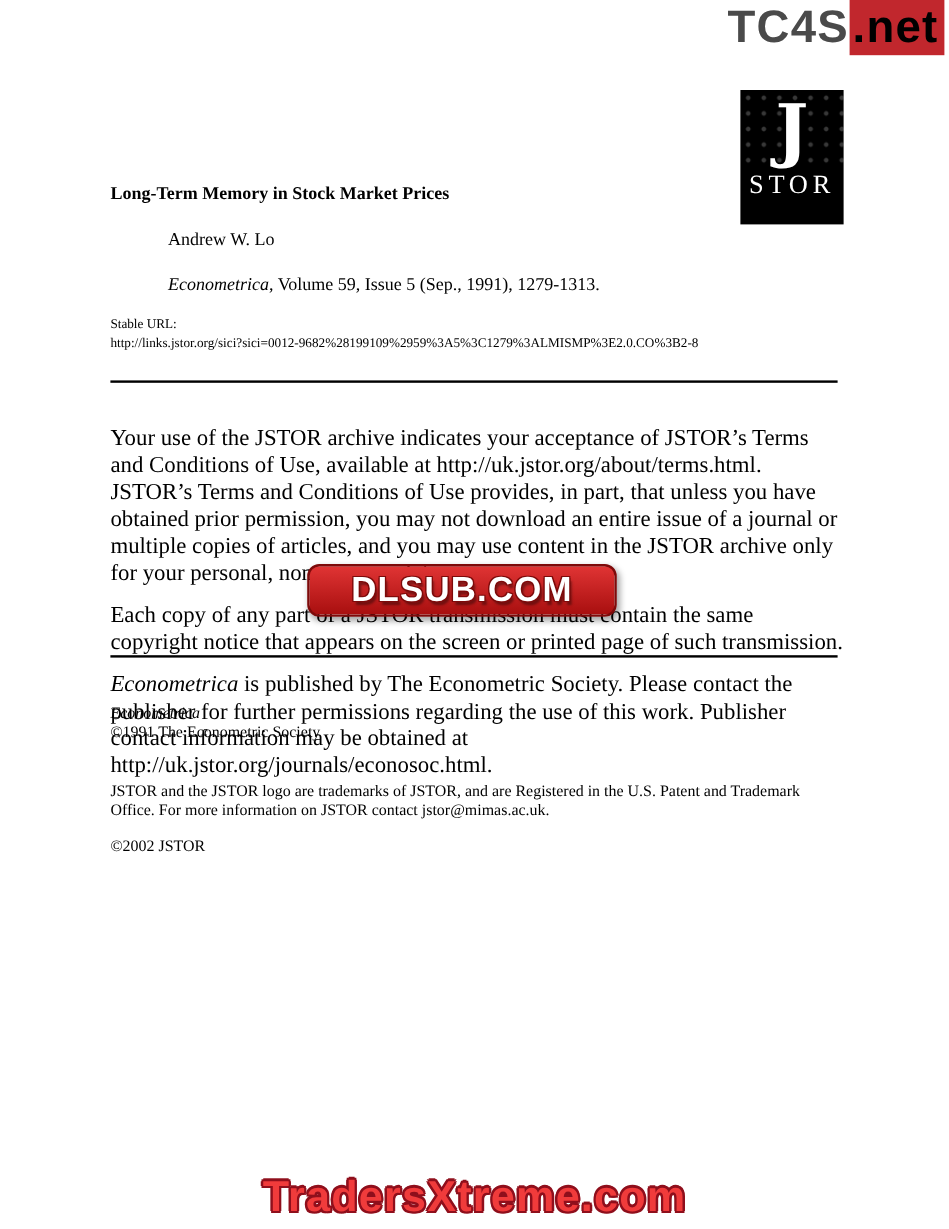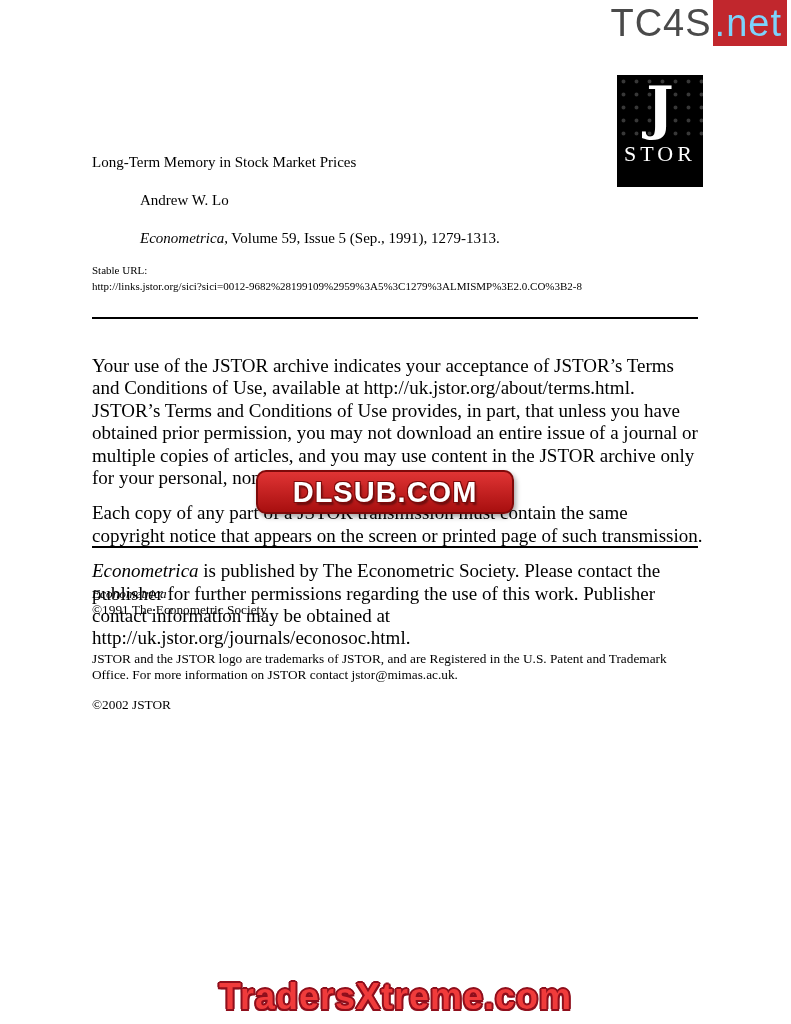--- a/index.html
+++ b/index.html
@@ -12,25 +12,25 @@
     font-family:"Liberation Serif", serif;
     color:#000;
     overflow:hidden;
   }
 
   
   .wm-top {
     position:absolute; top:0; right:4px;
     display:flex; align-items:flex-start;
     font-family:"Liberation Sans", sans-serif;
-    font-weight:normal; font-size:38px; line-height:46px;
+    font-weight:bold; font-size:38px; line-height:46px;
     color:#4a4a4a; letter-spacing:1px;
   }
   .wm-top .suffix {
-    background:#c1272d; color:#7dd3fc;
+    background:#c1272d; color:#000000;
     padding:0 5px 0 2px; margin-left:1px;
   }
 
   
   .logo {
     position:absolute; left:617px; top:75px;
     width:86px; height:112px;
     background:#000;
     display:flex; flex-direction:column;
   }
@@ -43,21 +43,21 @@
     color:#fff; font-family:"DejaVu Serif", serif;
     font-size:58px; line-height:60px; font-weight:bold;
   }
   .logo-stor {
     color:#fff; text-align:center;
     font-size:22px; line-height:26px; letter-spacing:4px;
     padding-bottom:20px;
   }
 
   
-  .title   { position:absolute; left:92px;  top:154px; font-size:15px; font-weight:normal; }
+  .title   { position:absolute; left:92px;  top:154px; font-size:15px; font-weight:bold; }
   .author  { position:absolute; left:140px; top:192px; font-size:15px; }
   .citation{ position:absolute; left:140px; top:230px; font-size:15px; }
   .citation .ital { font-style:italic; }
 
   .stable { position:absolute; left:92px; top:262px; font-size:11px; line-height:16px; }
 
   .rule { position:absolute; left:92px; width:606px; height:2px; background:#000; }
   .rule1 { top:317px; }
   .rule2 { top:546px; }
 

